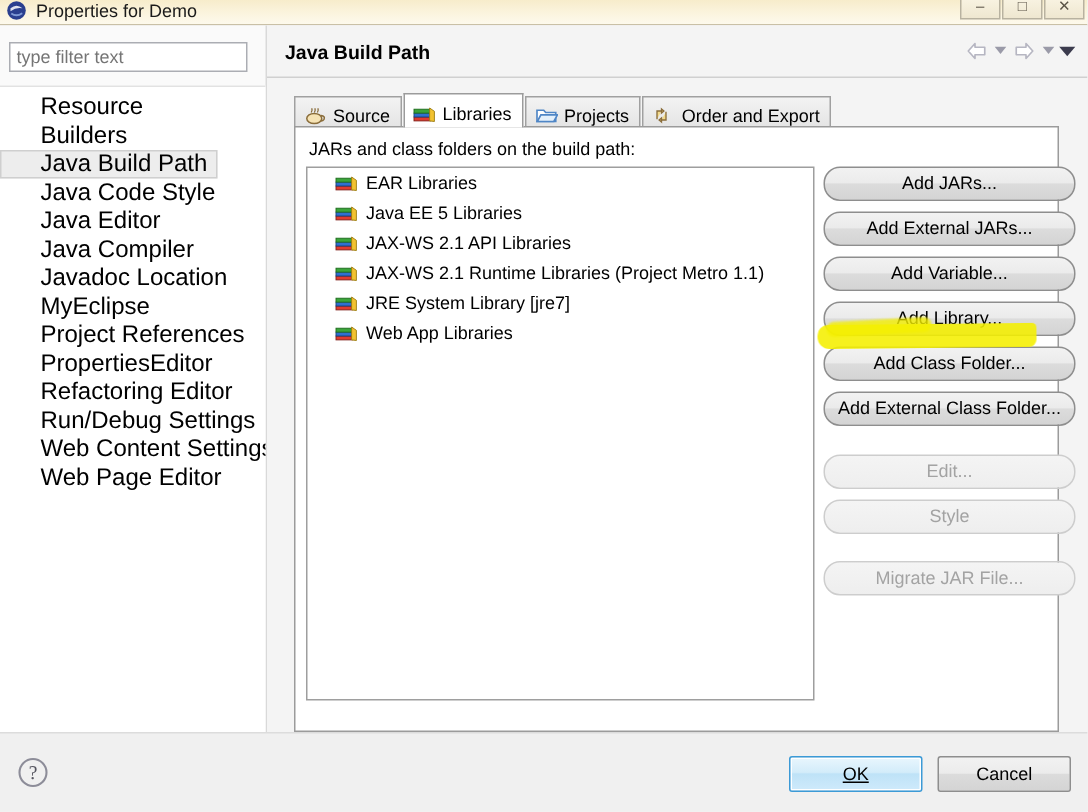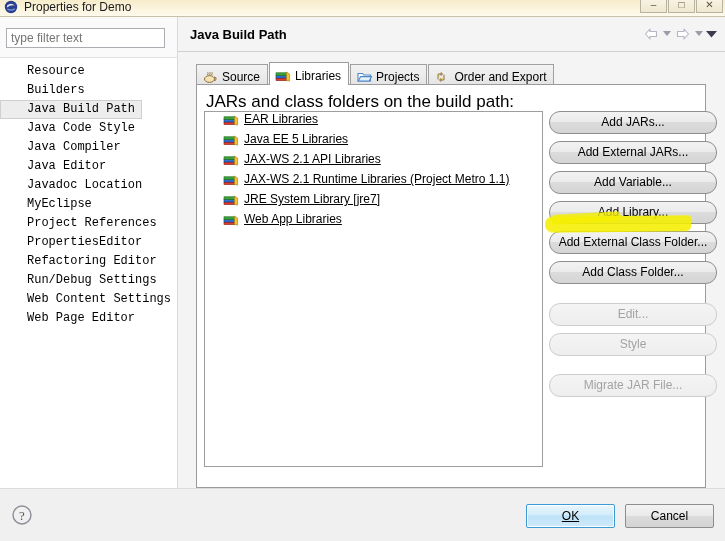--- a/index.html
+++ b/index.html
@@ -78,25 +78,24 @@
     width: 177px; height: 431px;
     background: #ffffff;
     border-top: 1px solid #e2e2e2;
     padding-top: 4px;
     overflow: hidden;
   }
   .tree-item {
     height: 19px;
     line-height: 19px;
     padding-left: 27px;
-    font-size: 12px;
+    font-size: 16px;
     color: #000;
     white-space: nowrap;
     cursor: default;
-    font-family: Liberation Mono, monospace;
   }
   .tree-item.selected {
     background: #ededed;
     border: 1px solid #cfcfcf;
     height: 19px;
     line-height: 17px;
     display: inline-block;
     padding-left: 26px;
     padding-right: 6px;
     margin-left: 0;
@@ -170,39 +169,38 @@
   
   #tabpane {
     position: absolute; left: 18px; top: 67px;
     width: 510px; height: 404px;
     background: #ffffff;
     border: 1px solid #9b9b9b;
     z-index: 1;
   }
   #tabpane-label {
     position: absolute; left: 9px; top: 7px;
-    font-size: 17px;
+    font-size: 12px;
     color: #000;
   }
   #lib-list {
     position: absolute; left: 7px; top: 26px;
     width: 339px; height: 356px;
     background: #ffffff;
     border: 1px solid #9e9e9e;
     overflow: hidden;
   }
   .lib-item {
     height: 20px;
-    display: flex; 
+    display: flex; align-items: center;
     padding-left: 18px;
     font-size: 12px;
     color: #000;
     white-space: nowrap;
     cursor: default;
-    text-decoration: underline;
   }
   .lib-icon {
     width: 16px; height: 16px; margin-right: 5px;
     flex: 0 0 auto;
   }
 
   
   #side-buttons {
     position: absolute; left: 352px; top: 26px;
     width: 152px;
@@ -318,22 +316,22 @@
     <div id="leftpanel">
       <input id="filter-input" type="text" placeholder="type filter text" style="">
       <div id="tree">
 
         <div class="tree-item">Resource</div>
         <div class="tree-item">Builders</div>
         <div class="tree-row-sel">
           <span class="tree-item selected">Java Build Path</span>
         </div>
         <div class="tree-item">Java Code Style</div>
+        <div class="tree-item">Java Editor</div>
         <div class="tree-item">Java Compiler</div>
-        <div class="tree-item">Java Editor</div>
         <div class="tree-item">Javadoc Location</div>
         <div class="tree-item">MyEclipse</div>
         <div class="tree-item">Project References</div>
         <div class="tree-item">PropertiesEditor</div>
         <div class="tree-item">Refactoring Editor</div>
         <div class="tree-item">Run/Debug Settings</div>
         <div class="tree-item">Web Content Settings</div>
         <div class="tree-item">Web Page Editor</div>
 
       </div>
@@ -492,22 +490,22 @@
             <span>Web App Libraries</span>
           </div>
 
         </div>
 
         <div id="side-buttons">
           <button class="btn">Add JARs...</button>
           <button class="btn">Add External JARs...</button>
           <button class="btn">Add Variable...</button>
           <button class="btn">Add Library...</button>
+          <button class="btn">Add Class Folder...</button>
           <button class="btn">Add External Class Folder...</button>
-          <button class="btn">Add Class Folder...</button>
           <button class="btn disabled btn-gap-lg">Edit...</button>
           <button class="btn disabled">Style</button>
           <button class="btn disabled btn-gap-md">Migrate JAR File...</button>
         </div>
 
       </div>
     </div>
   </div>
 
   <div id="hl-annot2"></div>

